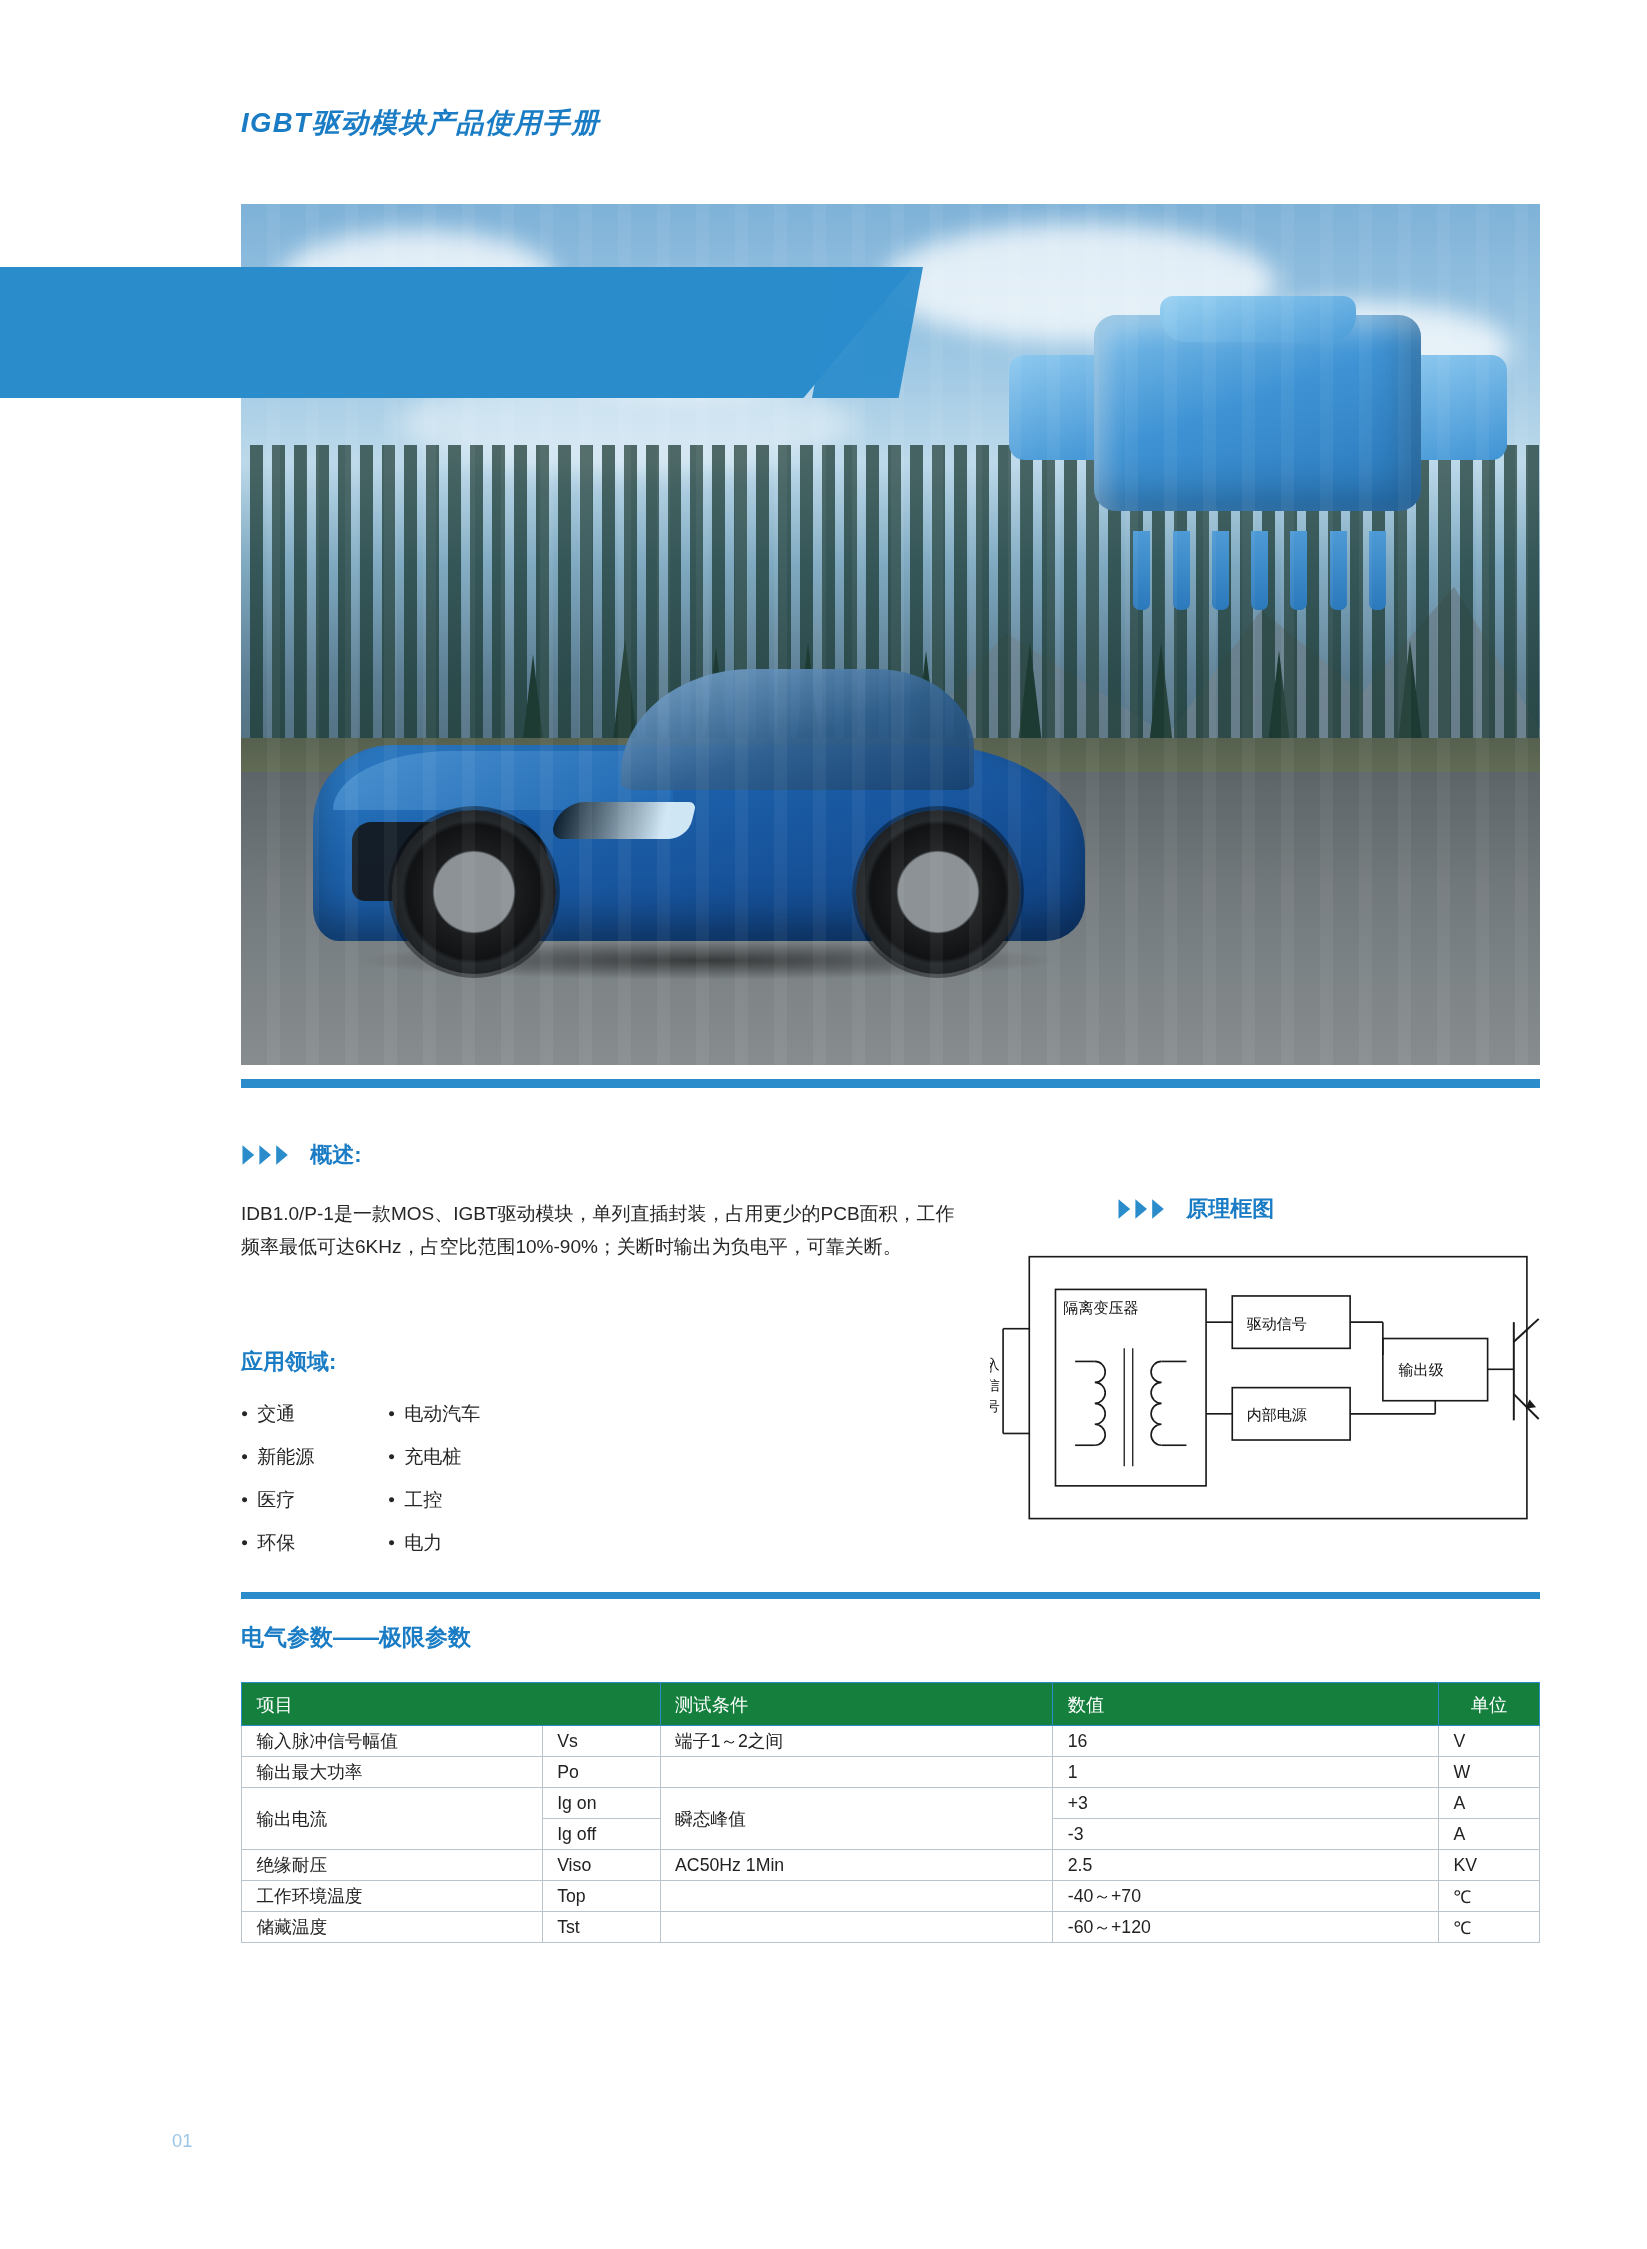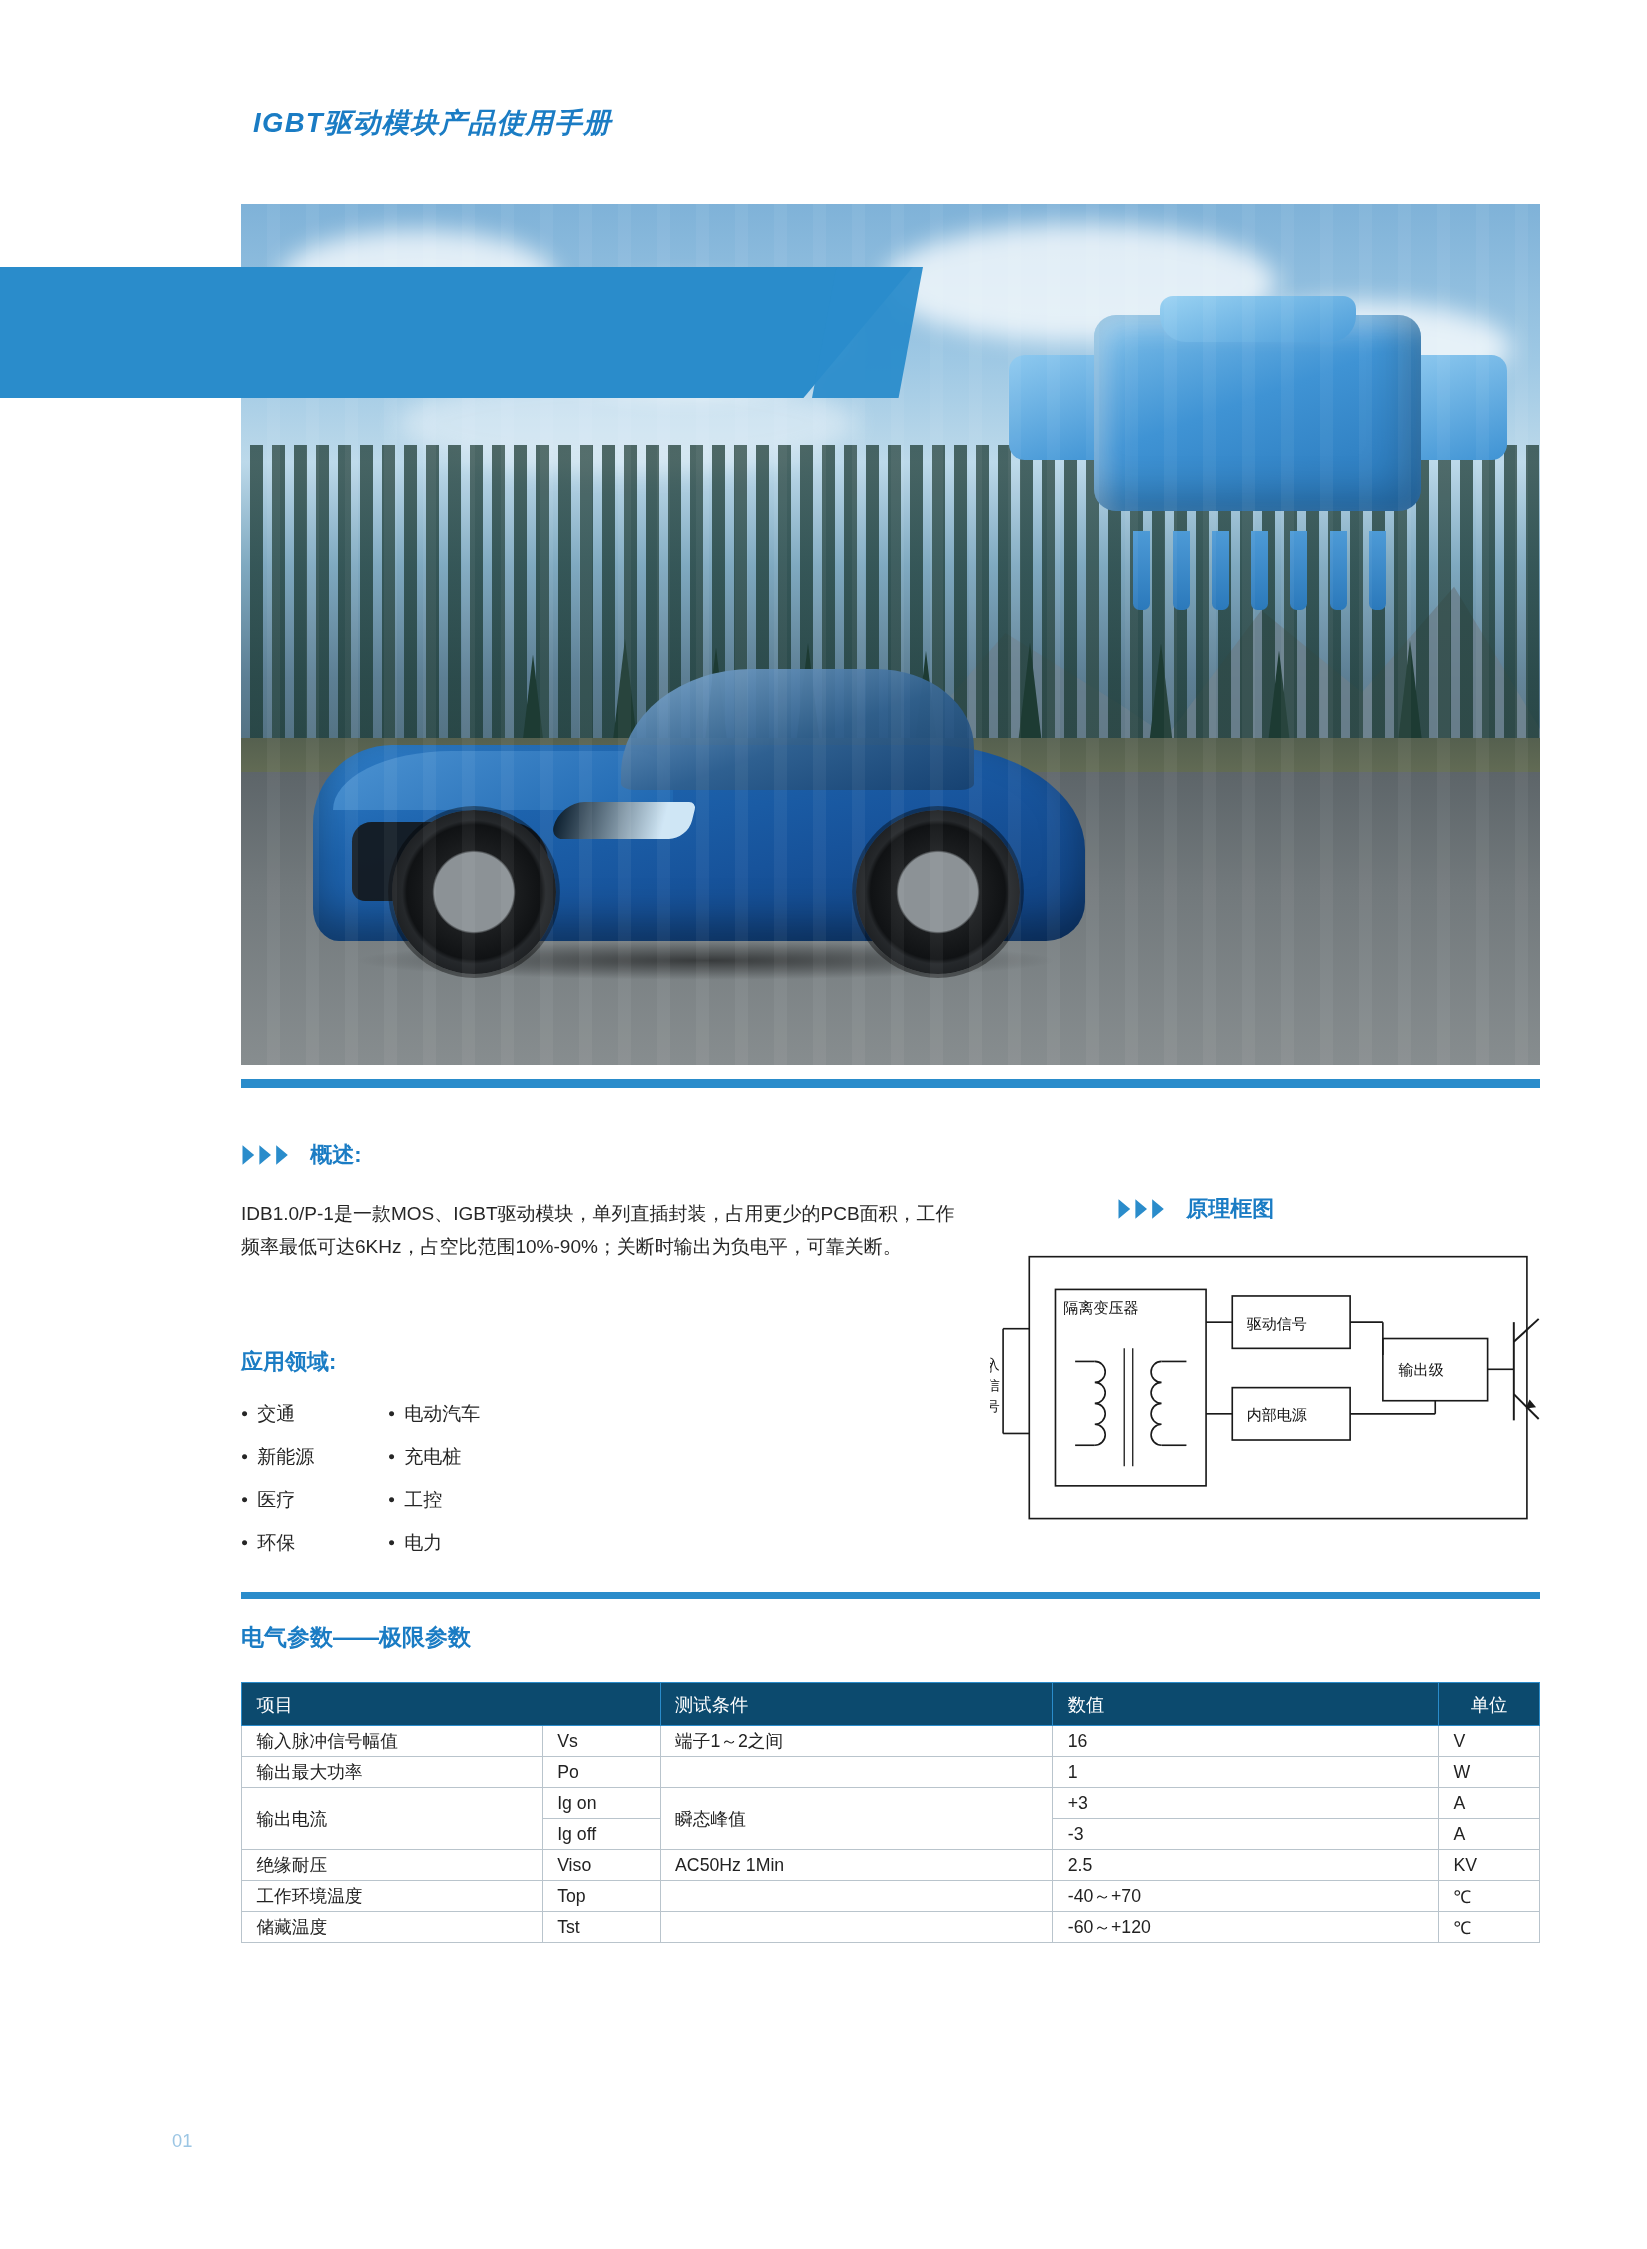--- a/index.html
+++ b/index.html
@@ -14,21 +14,20 @@
   
   .doc-header {
     position: absolute;
     left: 241px;
     top: 105px;
     font-size: 27.5px;
     font-weight: bold;
     font-style: italic;
     letter-spacing: 1.3px;
     color: #1a7cc4;
-    margin-left: 12px;
   }
 
   
   .hero {
     position: absolute;
     left: 241px;
     top: 204px;
     width: 1299px;
     height: 861px;
     overflow: hidden;
@@ -330,21 +329,21 @@
   table.params {
     position: absolute;
     left: 241px;
     top: 1682px;
     width: 1299px;
     border-collapse: collapse;
     font-size: 17.7px;
     color: #222;
   }
   table.params th {
-    background: #0c4a6e;
+    background: #15803d;
     color: #fff;
     font-weight: normal;
     font-size: 18.3px;
     height: 43px;
     text-align: left;
     padding: 0 14.4px;
     border: 0.7px solid #2a8ccb;
   }
   table.params td {
     height: 31px;

